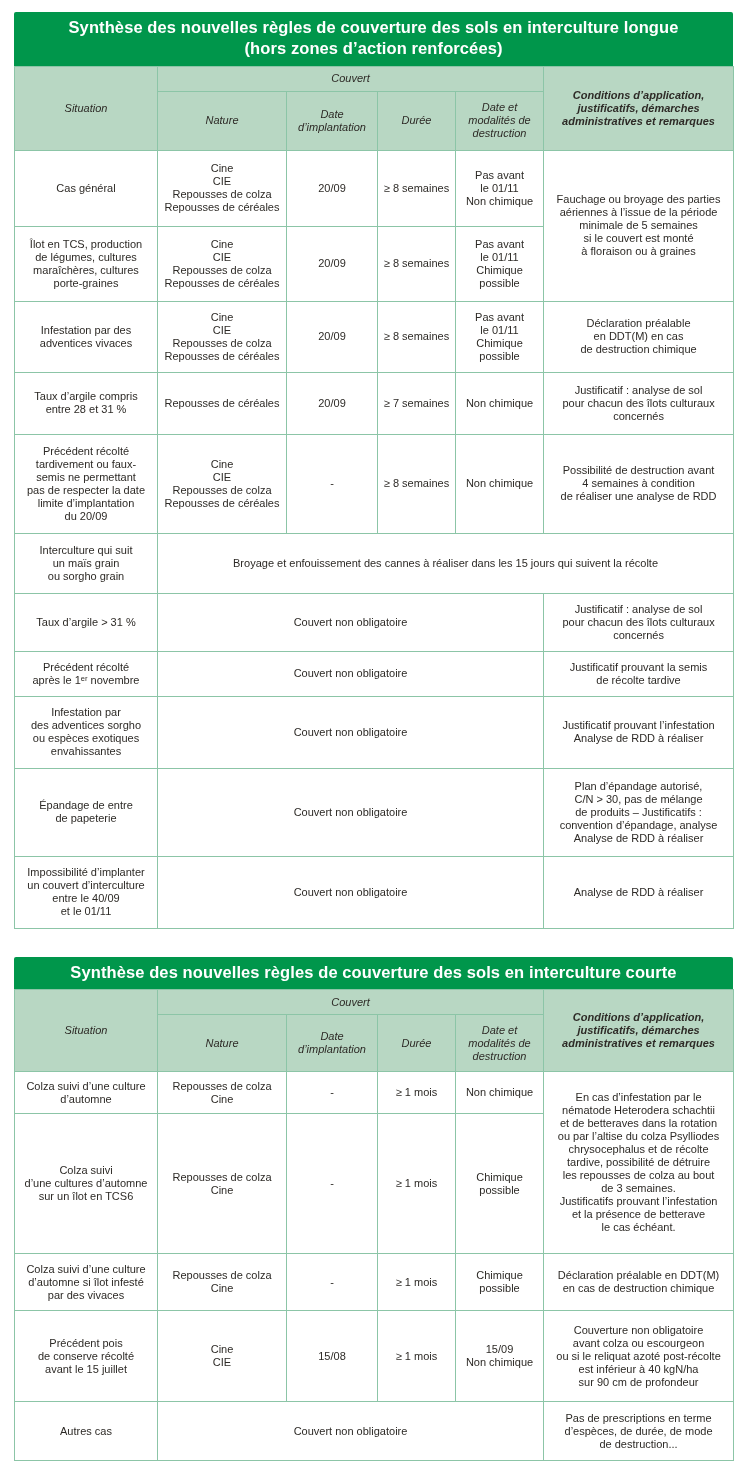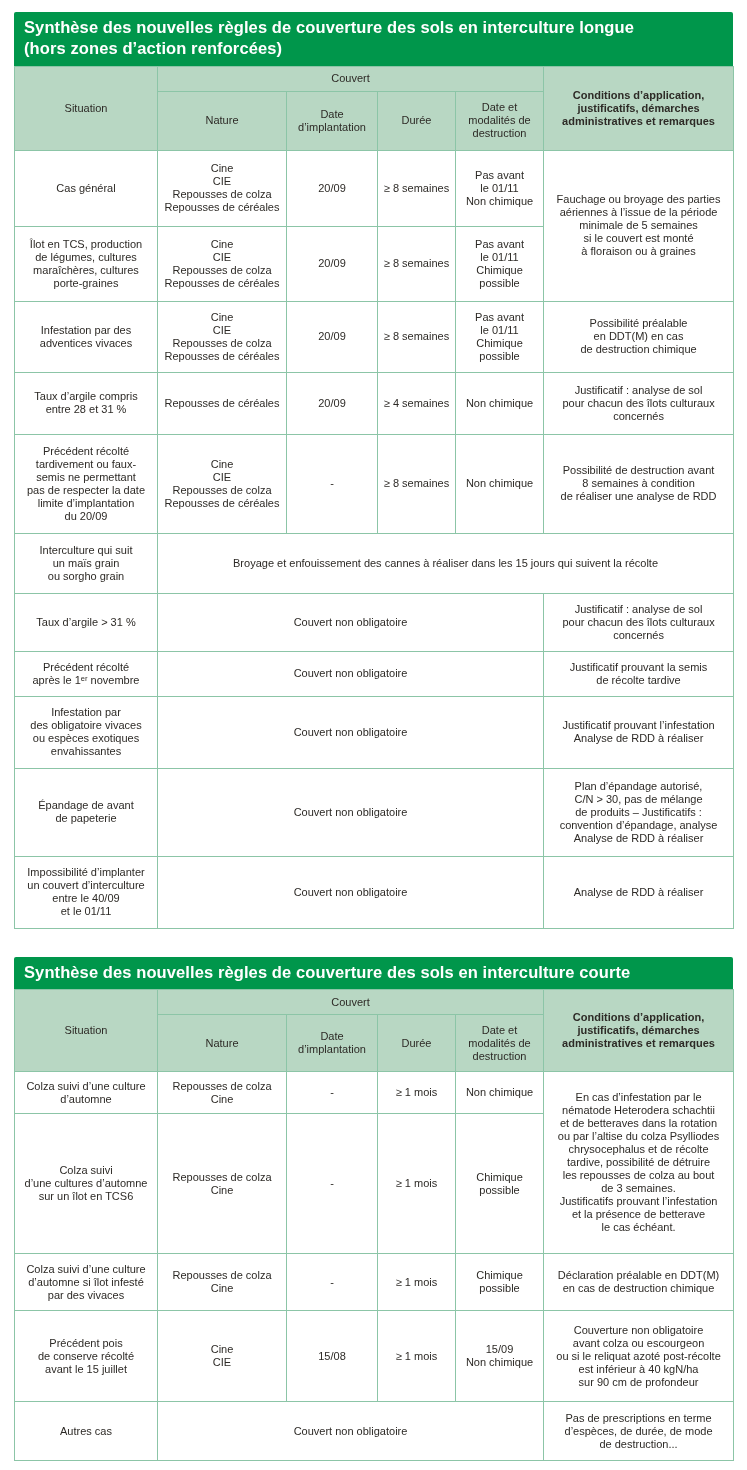--- a/index.html
+++ b/index.html
@@ -23,39 +23,41 @@
   .title-bar{
     background:var(--title-bar-bg);
     color:var(--title-text);
     font-weight:bold;
     font-size:16.5px;
     line-height:1.3;
     padding:5px 10px 6px 10px;
     white-space:pre-line;
     border-radius:2px 2px 0 0;
     letter-spacing:0.1px;
+    text-align:center;
   }
   table{
     border-collapse:collapse;
     width:719px;
     table-layout:fixed;
   }
   th,td{
     border:1px solid var(--table-border);
     text-align:center;
     vertical-align:middle;
     white-space:pre-line;
     padding:3px 4px;
     font-size:11px;
     line-height:1.18;
     overflow:hidden;
   }
   th{
     background:var(--header-cell-bg);
     font-weight:normal;
+    font-style:italic;
   }
   th.cond-head{font-weight:bold;}
   td{background:#FFFFFF;}
 </style>
 </head>
 <body>
 
 <div class="page">
 
   <section class="table-block">
@@ -128,51 +130,51 @@
           <td>Cine
 CIE
 Repousses de colza
 Repousses de céréales</td>
           <td>20/09</td>
           <td>≥ 8 semaines</td>
           <td>Pas avant
 le 01/11
 Chimique
 possible</td>
-          <td>Possibilité préalable
+          <td>Déclaration préalable
 en DDT(M) en cas
 de destruction chimique</td>
         </tr>
         <tr style="height:62px">
           <td>Taux d’argile compris
 entre 28 et 31 %</td>
           <td>Repousses de céréales</td>
           <td>20/09</td>
-          <td>≥ 4 semaines</td>
+          <td>≥ 7 semaines</td>
           <td>Non chimique</td>
           <td>Justificatif : analyse de sol
 pour chacun des îlots culturaux
 concernés</td>
         </tr>
         <tr style="height:99px">
           <td>Précédent récolté
 tardivement ou faux-
 semis ne permettant
 pas de respecter la date
 limite d’implantation
 du 20/09</td>
           <td>Cine
 CIE
 Repousses de colza
 Repousses de céréales</td>
           <td>-</td>
           <td>≥ 8 semaines</td>
           <td>Non chimique</td>
           <td>Possibilité de destruction avant
-8 semaines à condition
+4 semaines à condition
 de réaliser une analyse de RDD</td>
         </tr>
         <tr style="height:60px">
           <td>Interculture qui suit
 un maïs grain
 ou sorgho grain</td>
           <td colspan="5">Broyage et enfouissement des cannes à réaliser dans les 15 jours qui suivent la récolte</td>
         </tr>
         <tr style="height:58px">
           <td>Taux d’argile &gt; 31 %</td>
@@ -183,29 +185,29 @@
         </tr>
         <tr style="height:45px">
           <td>Précédent récolté
 après le 1ᵉʳ novembre</td>
           <td colspan="4">Couvert non obligatoire</td>
           <td>Justificatif prouvant la semis
 de récolte tardive</td>
         </tr>
         <tr style="height:72px">
           <td>Infestation par
-des obligatoire vivaces
+des adventices sorgho
 ou espèces exotiques
 envahissantes</td>
           <td colspan="4">Couvert non obligatoire</td>
           <td>Justificatif prouvant l’infestation
 Analyse de RDD à réaliser</td>
         </tr>
         <tr style="height:88px">
-          <td>Épandage de avant
+          <td>Épandage de entre
 de papeterie</td>
           <td colspan="4">Couvert non obligatoire</td>
           <td>Plan d’épandage autorisé,
 C/N &gt; 30, pas de mélange
 de produits – Justificatifs :
 convention d’épandage, analyse
 Analyse de RDD à réaliser</td>
         </tr>
         <tr style="height:72px">
           <td>Impossibilité d’implanter

